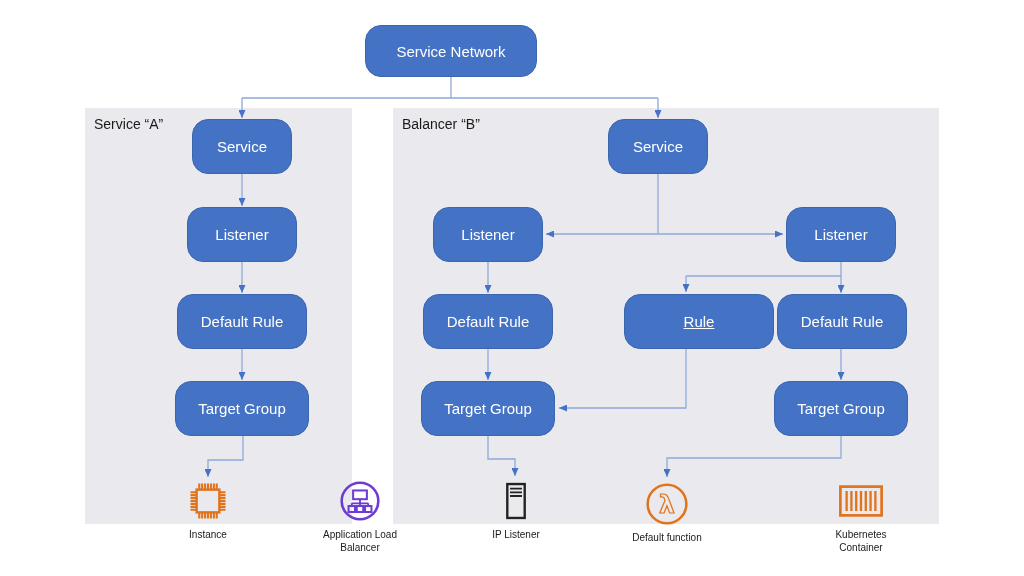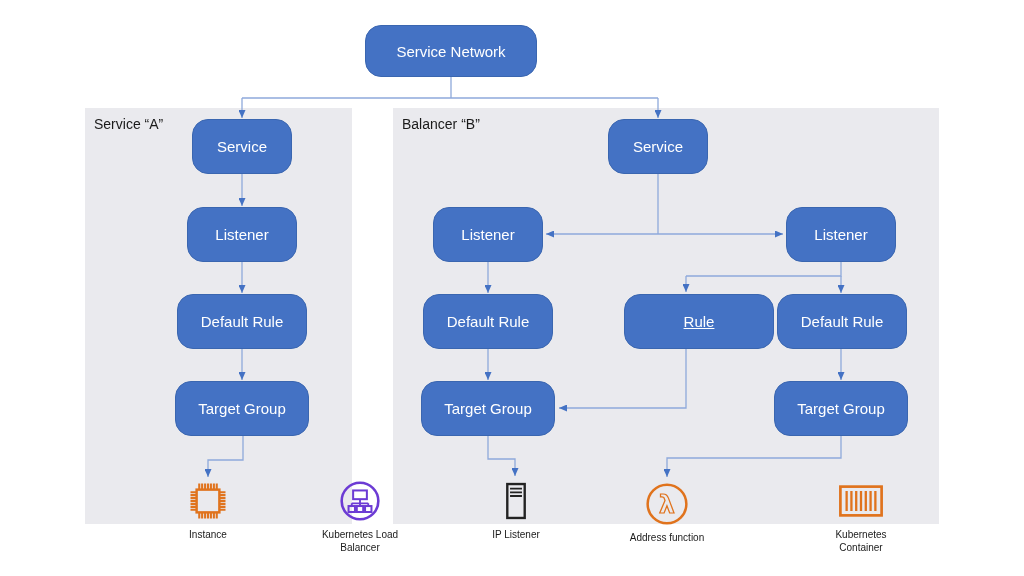--- a/index.html
+++ b/index.html
@@ -113,21 +113,21 @@
         <g stroke="#6C3BD4" fill="none">
           <circle cx="24" cy="24" r="20" stroke-width="2.8"></circle>
           <rect x="16.5" y="12.5" width="15" height="9.5" stroke-width="2.2"></rect>
           <path d="M24,22 V26.5 M15,26.5 H33 M15,26.5 V29.5 M24,26.5 V29.5 M33,26.5 V29.5" stroke-width="2"></path>
           <rect x="11.5" y="29.5" width="7" height="6.5" stroke-width="2.2"></rect>
           <rect x="20.5" y="29.5" width="7" height="6.5" stroke-width="2.2"></rect>
           <rect x="29.5" y="29.5" width="7" height="6.5" stroke-width="2.2"></rect>
         </g>
       </svg>
     </div>
-    <div class="caption">Kubernetes Load Balancer</div>
+    <div class="caption">Application Load Balancer</div>
   </div>
 
   <div class="target" style="left:461px;">
     <div class="glyph">
       <svg width="44" height="44" viewBox="0 0 48 48">
         <g stroke="#232323" fill="none">
           <rect x="14.5" y="5.5" width="19" height="37" stroke-width="2.6"></rect>
           <path d="M17.5,10.5 H30.5 M17.5,14.5 H30.5 M17.5,18.5 H30.5" stroke-width="2"></path>
         </g>
       </svg>
@@ -135,21 +135,21 @@
     <div class="caption">IP Listener</div>
   </div>
 
   <div class="target" style="left:612px;top:481px;">
     <div class="glyph">
       <svg width="46" height="46" viewBox="0 0 48 48">
         <circle cx="24" cy="24" r="20.2" stroke="#E0731D" stroke-width="2.6" fill="none"></circle>
         <text x="24" y="33" text-anchor="middle" font-size="26" font-weight="bold" font-family="DejaVu Sans, sans-serif" fill="none" stroke="#E0731D" stroke-width="1.3">λ</text>
       </svg>
     </div>
-    <div class="caption">Address function</div>
+    <div class="caption">Default function</div>
   </div>
 
   <div class="target" style="left:806px;justify-content:center;">
     <div class="glyph">
       <svg width="48" height="44" viewBox="0 0 48 44">
         <g stroke="#E0731D" fill="none">
           <rect x="2.5" y="7" width="43" height="30" stroke-width="2.8"></rect>
           <path d="M9,11.5 V32.5 M14,11.5 V32.5 M19,11.5 V32.5 M24,11.5 V32.5 M29,11.5 V32.5 M34,11.5 V32.5 M39,11.5 V32.5" stroke-width="2.4"></path>
         </g>
       </svg>

